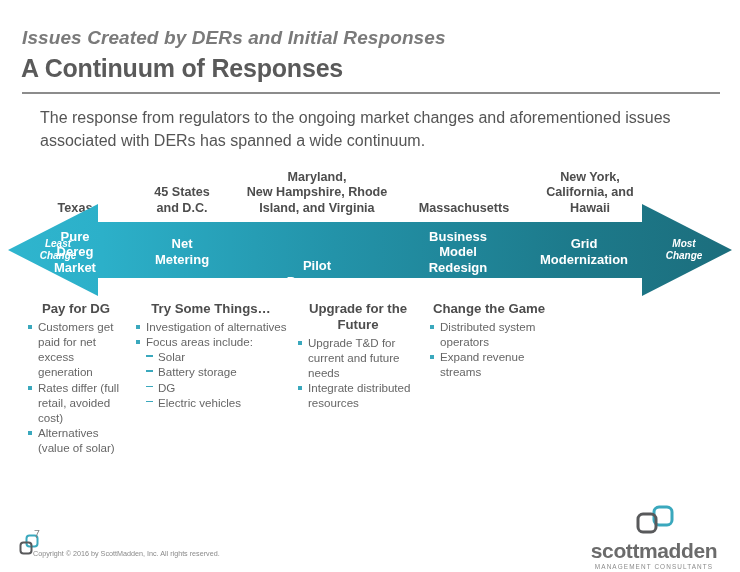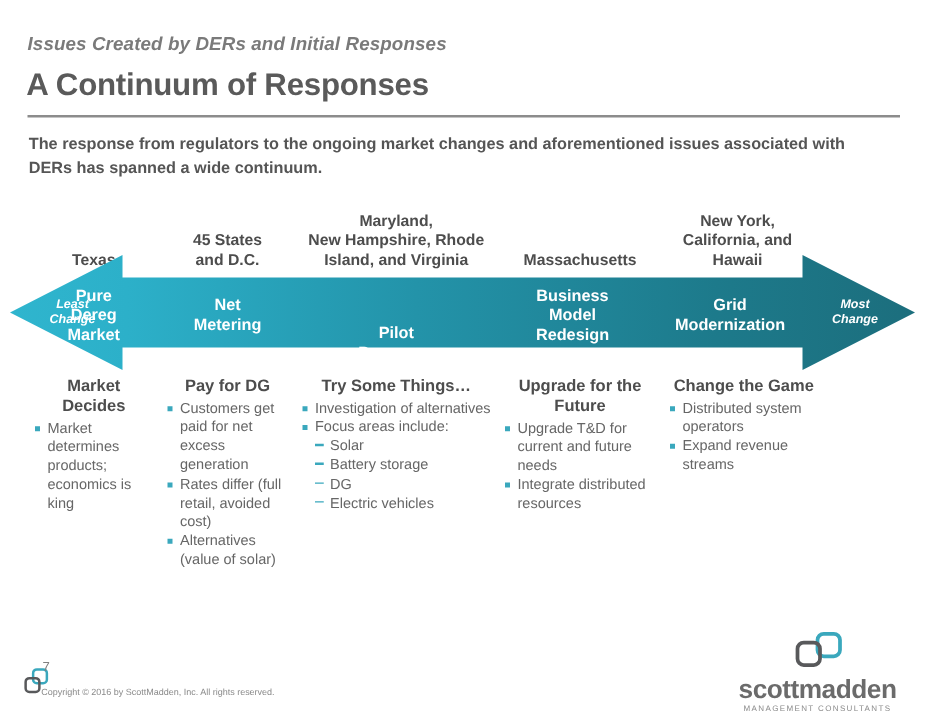--- a/index.html
+++ b/index.html
@@ -14,21 +14,21 @@
     overflow: hidden;
     font-family: "Liberation Sans", sans-serif;
     color: #595959;
   }
 
   
   .eyebrow {
     position: absolute;
     left: 22px;
     top: 27px;
-    font-size: 15px;
+    font-size: 19px;
     font-style: italic;
     font-weight: bold;
     color: #7a7a7a;
     letter-spacing: 0.1px;
     white-space: nowrap;
   }
   .slide-title {
     position: absolute;
     left: 21px;
     top: 54px;
@@ -41,25 +41,25 @@
   .title-rule {
     position: absolute;
     left: 22px;
     top: 92px;
     width: 698px;
     height: 2px;
     background: #8c8c8c;
   }
   .lead-text {
     position: absolute;
-    left: 23px;
+    left: 40px;
     top: 106px;
     width: 690px;
-    font-size: 13px;
-    font-weight: bold;
+    font-size: 16px;
+    font-weight: normal;
     line-height: 1.45;
     color: #555555;
   }
 
   
   .states-row {
     position: absolute;
     left: 22px;
     top: 158px;
     width: 700px;
@@ -294,26 +294,20 @@
       <div class="band-cell bc-0">Pure<br>Dereg<br>Market</div>
       <div class="band-cell bc-1">Net<br>Metering</div>
       <div class="band-cell bc-2">Pilot<br>Programs</div>
       <div class="band-cell bc-4">Business<br>Model<br>Redesign</div>
       <div class="band-cell bc-3">Grid<br>Modernization</div>
     </div>
   </div>
 </div>
 
 <div class="columns">
-  <div class="col col-0">
-    <div class="col-head">Market Decides</div>
-    <ul class="bullets">
-        <li><span class="bsq"></span>Market determines products; economics is king</li>
-      </ul>
-  </div>
   <div class="col col-1">
     <div class="col-head">Pay for DG</div>
     <ul class="bullets">
         <li><span class="bsq"></span>Customers get paid for net excess generation</li>
         <li><span class="bsq"></span>Rates differ (full retail, avoided cost)</li>
         <li><span class="bsq"></span>Alternatives (value of solar)</li>
       </ul>
   </div>
   <div class="col col-2">
     <div class="col-head">Try Some Things…</div>

